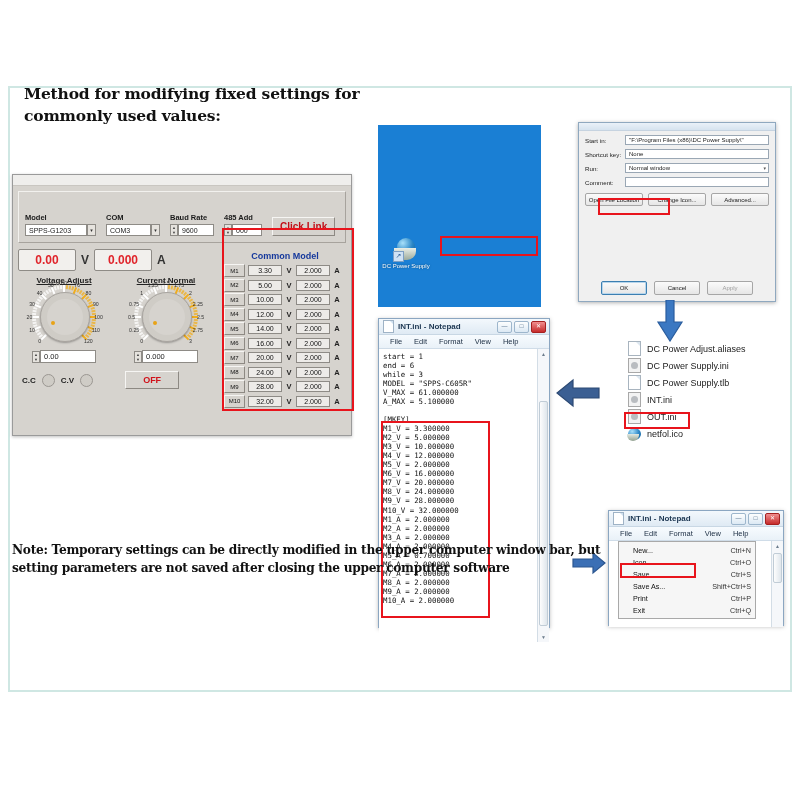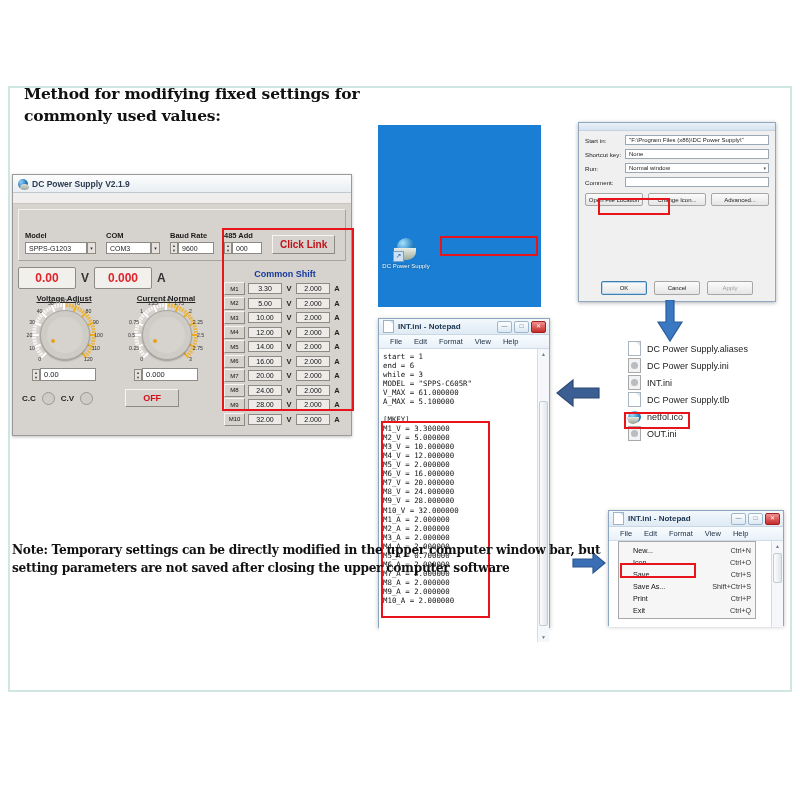--- a/index.html
+++ b/index.html
@@ -258,24 +258,20 @@
   .arrow svg{display:block;}
 </style>
 </head>
 <body>
 
 <div class="page-frame"></div>
 
 <div class="heading">Method for modifying fixed settings for commonly used values:</div>
 
 <div class="win" id="dcps">
-  <div class="tbar">
-    <span class="globe"></span>
-    <span class="ttl">DC Power Supply V2.1.9</span>
-  </div>
   <div class="menustrip"></div>
 
   <div class="topbar">
     <div class="fld">
       <span class="lab">Model</span>
       <div class="inpwrap">
         <span class="ti" style="width:62px">SPPS-G1203</span>
         <span class="combo">▾</span>
       </div>
     </div>
@@ -675,21 +671,21 @@
       <div class="ccv">
         <span class="lbl">C.C</span>
         <span class="led"></span>
         <span class="lbl">C.V</span>
         <span class="led"></span>
         <span class="offbtn">OFF</span>
       </div>
     </div>
 
     <div class="cvpanel">
-      <div class="cvtitle">Common Shift</div>
+      <div class="cvtitle">Common Model</div>
       <div id="cvrows">
   <div class="cvrow">
     <span class="mbtn">M1</span>
     <span class="cvval">3.30</span>
     <span class="cvu">V</span>
     <span class="cvval">2.000</span>
     <span class="cvu">A</span>
   </div>
   <div class="cvrow">
     <span class="mbtn">M2</span>
@@ -822,41 +818,41 @@
 <div class="arrow" style="left:572px;top:551px;">
   <svg width="34" height="24" viewBox="0 0 34 24">
       <path d="M1 8 V16 H21 V22 L33 12 21 2 v6 Z" fill="#3b6fb5" stroke="#2d5790" stroke-width="1.2"></path>
     </svg>
 </div>
 
 <div class="win" id="filelist">
   <div id="filerows">
   <div class="frow">
     <span class="ico doc"></span>
-    <span class="fname">DC Power Supply.aliases</span>
+    <span class="fname">DC Power Adjust.aliases</span>
   </div>
   <div class="frow">
     <span class="ico ini"></span>
     <span class="fname">DC Power Supply.ini</span>
   </div>
   <div class="frow">
+    <span class="ico doc"></span>
+    <span class="fname">DC Power Supply.tlb</span>
+  </div>
+  <div class="frow">
     <span class="ico ini"></span>
     <span class="fname">INT.ini</span>
   </div>
   <div class="frow">
-    <span class="ico doc"></span>
-    <span class="fname">DC Power Supply.tlb</span>
+    <span class="ico ini"></span>
+    <span class="fname">OUT.ini</span>
   </div>
   <div class="frow">
     <span class="ico exe"></span>
     <span class="fname">netfol.ico</span>
-  </div>
-  <div class="frow">
-    <span class="ico ini"></span>
-    <span class="fname">OUT.ini</span>
   </div>
     </div>
 </div>
 <div class="redbox" style="left:624px;top:412px;width:66px;height:17px;"></div>
 
 <div class="win np" id="np1">
   <div class="nptb">
     <span class="npico"></span>
     <span class="nptitle">INT.ini - Notepad</span>
     <span class="wbtns">

